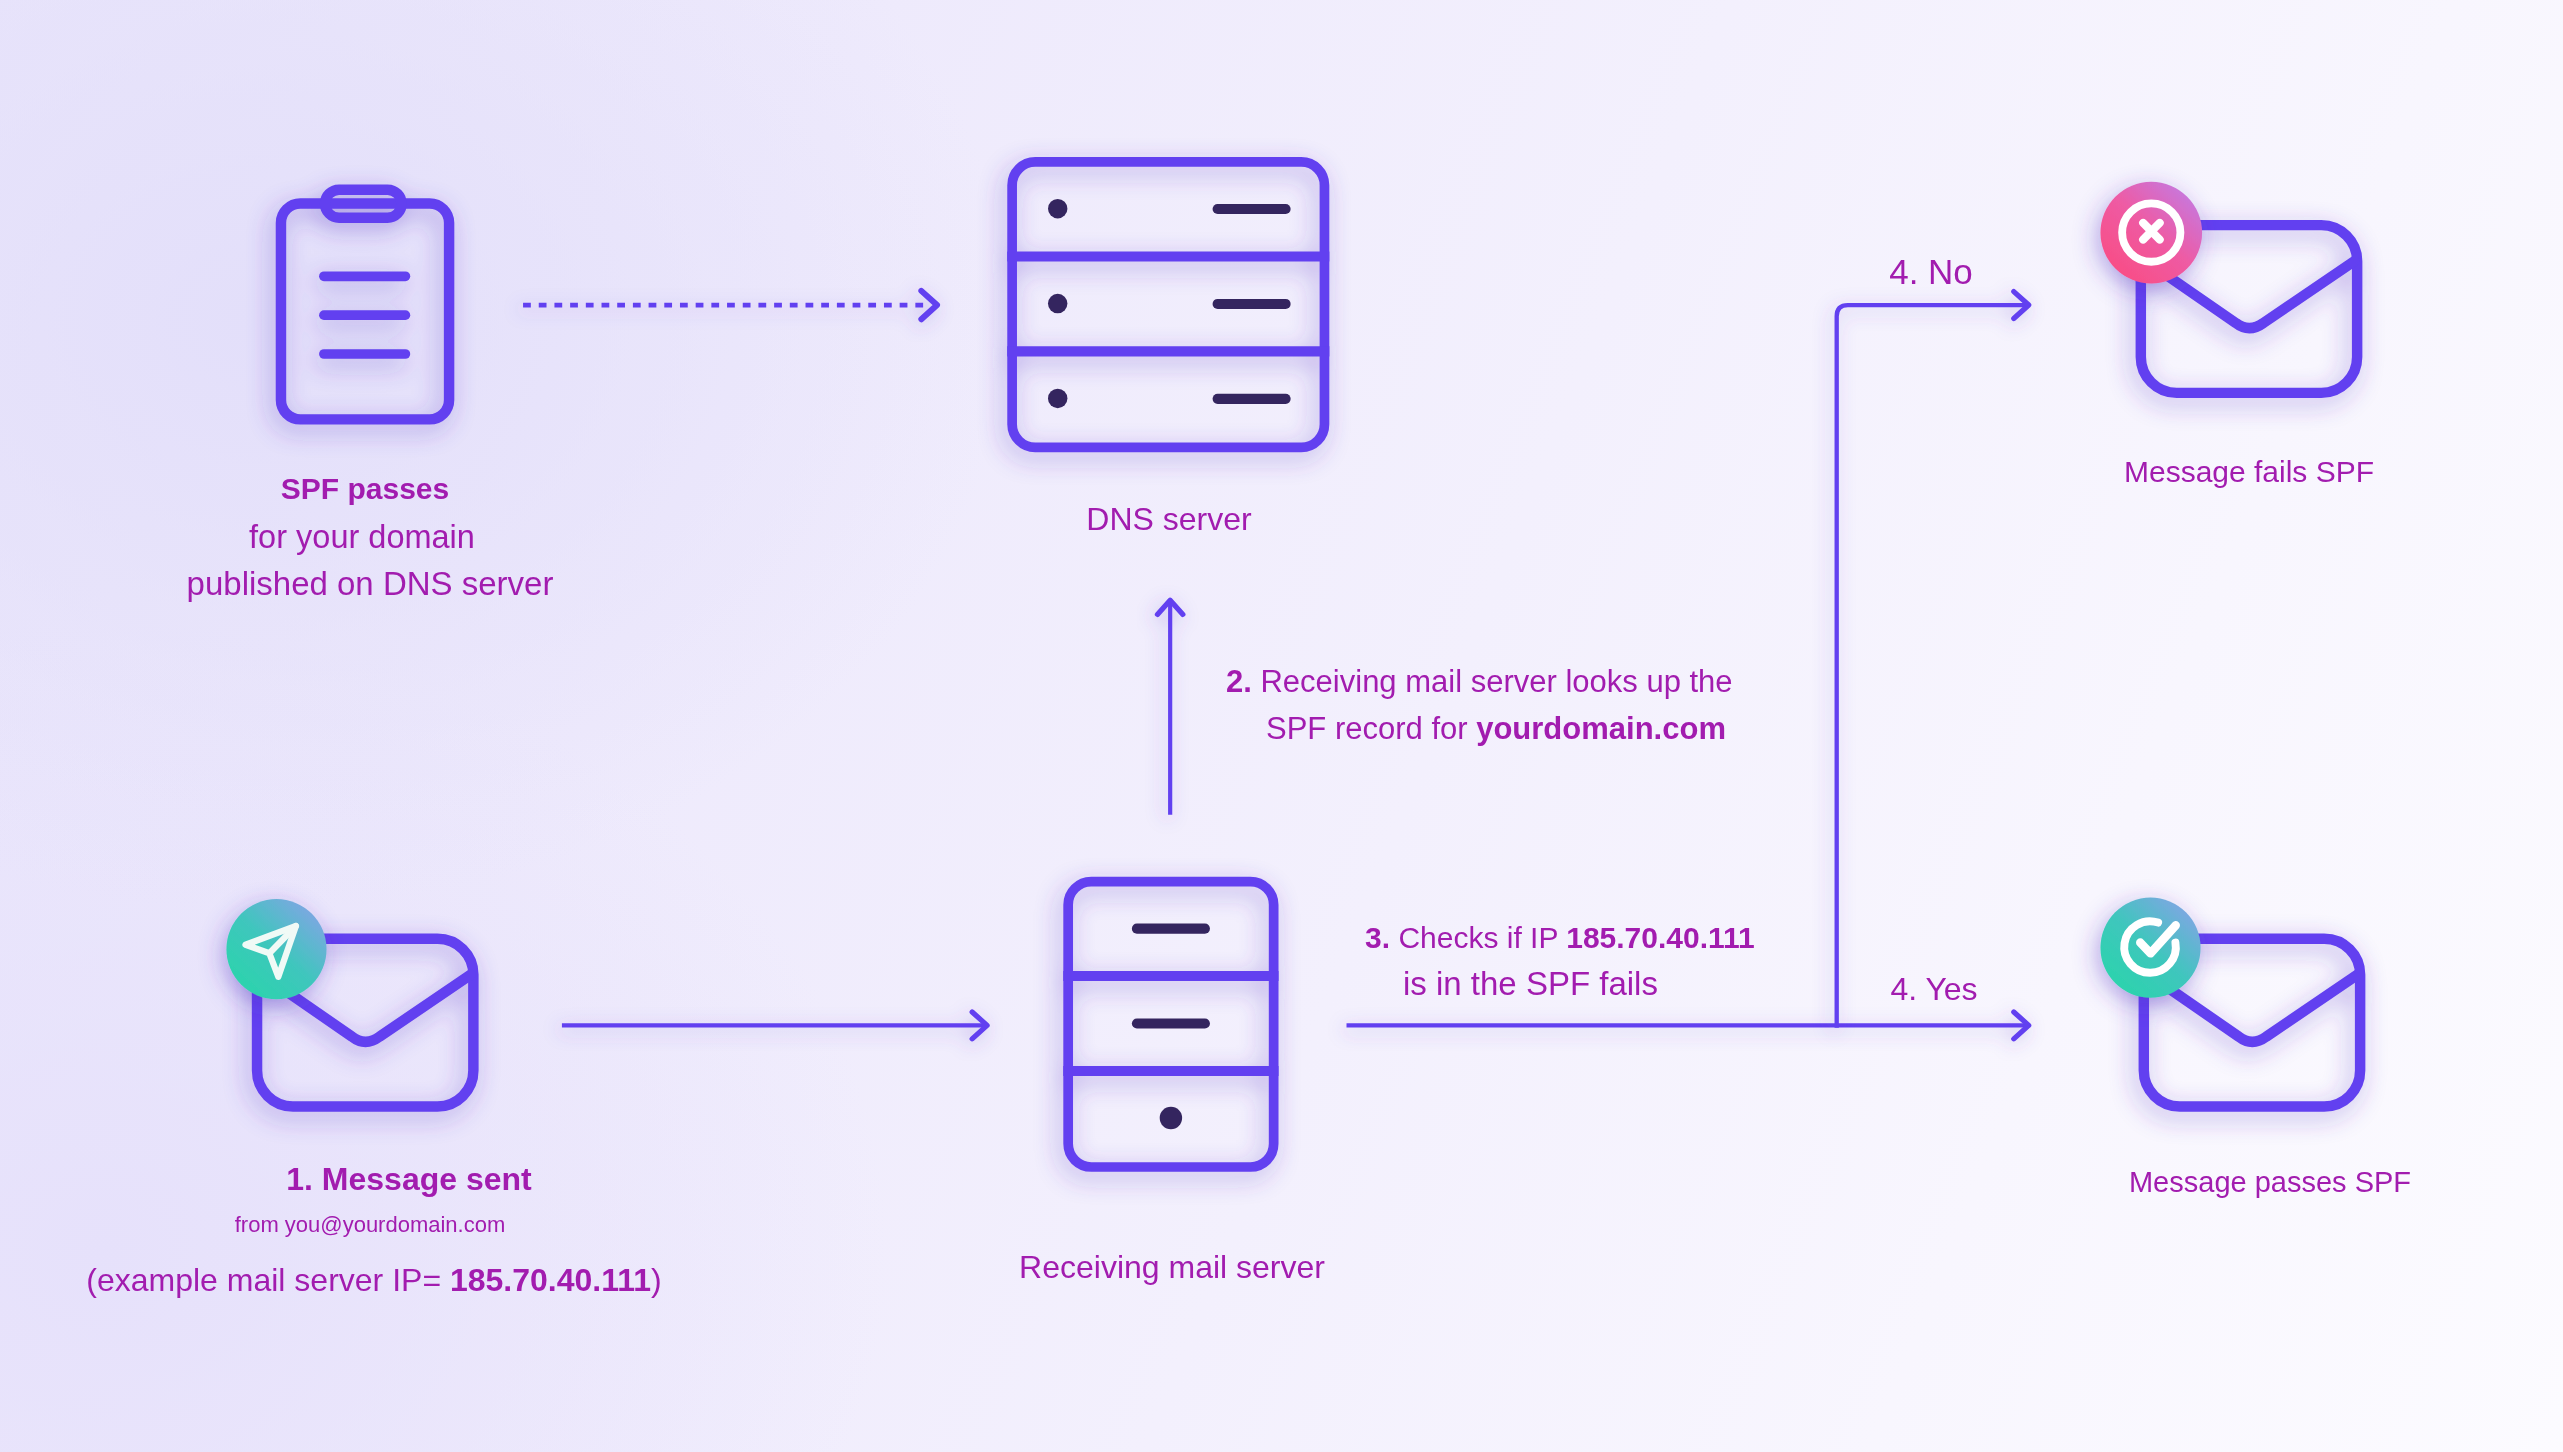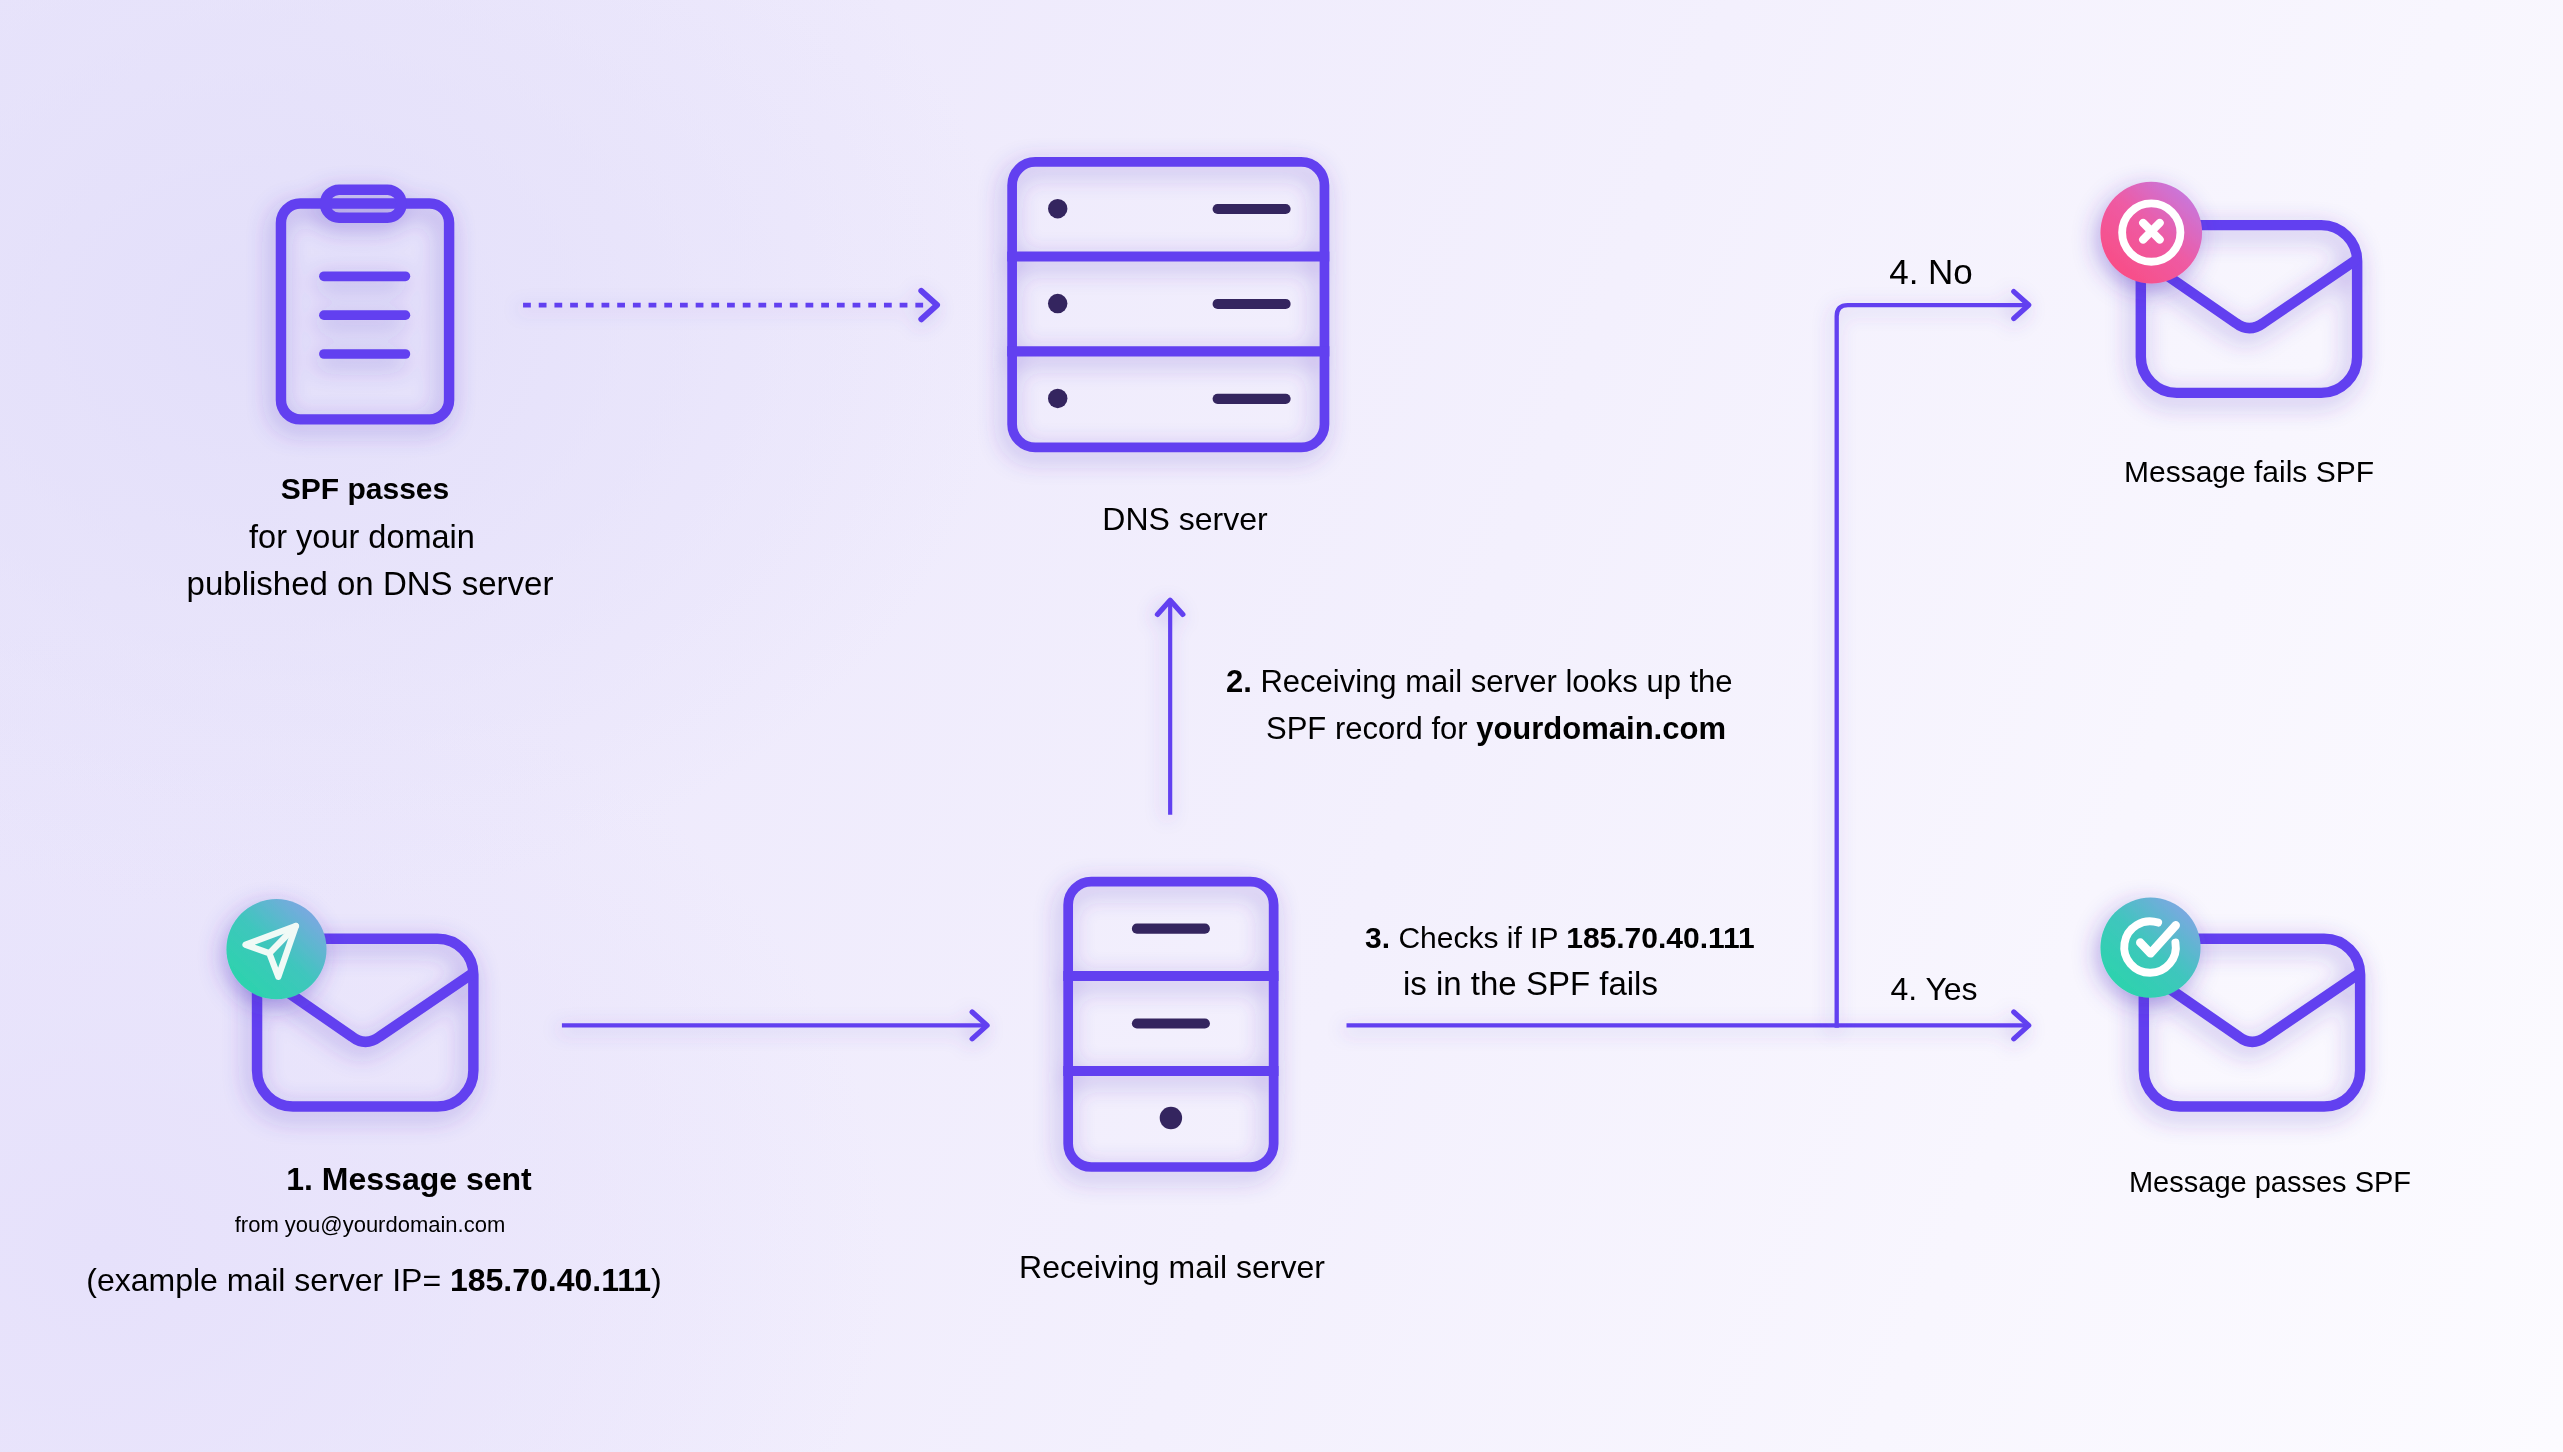--- a/index.html
+++ b/index.html
@@ -7,21 +7,21 @@
   body{width:2563px;height:1453px;overflow:hidden;
        font-family:"Liberation Sans", sans-serif;
        -webkit-font-smoothing:antialiased;}
   #stage{position:relative;width:2563px;height:1453px;}
   #bg{position:absolute;inset:0;
       background:
         radial-gradient(1046px 822px at 10% 22%, #e3dffa 0%, rgba(227,223,250,0) 72%),
         radial-gradient(1121px 897px at 4% 86%, #e6e1fb 0%, rgba(230,225,251,0) 70%),
         linear-gradient(112deg, #e9e5fb 0%, #eeeafc 28%, #f3f0fd 55%, #f8f6fe 78%, #fcfbff 100%);
   }
-  .lbl{position:absolute;color:#000000;white-space:nowrap;
+  .lbl{position:absolute;color:#a21caf;white-space:nowrap;
        font-family:"Liberation Sans", sans-serif;}
   .ttl{font-weight:700;}
   .sub{font-weight:300;}
   .lbl b{font-weight:700;}
   .ctr{transform:translateX(-50%);text-align:center;}
   svg.layer{position:absolute;left:0;top:0;width:2563px;height:1453px;overflow:visible;}
 </style>
 </head>
 <body>
 
@@ -135,21 +135,21 @@
     <circle cx="2878" cy="1268" r="67" fill="url(#gPass)"></circle>
     <path d="M2888.2 1234.4 A34.5 34.5 0 1 0 2911.3 1261.2" fill="none" stroke="#ffffff" stroke-width="10.6" stroke-linecap="round"></path>
     <polyline points="2864.3,1261.2 2878,1275.6 2911.7,1238.1" fill="none" stroke="#ffffff" stroke-width="11.4" stroke-linecap="round" stroke-linejoin="round"></polyline>
   </g>
 </svg>
 
 <div class="lbl ttl ctr" style="left:365px;top:472px;font-size:30px;">SPF passes</div>
 <div class="lbl sub ctr" style="left:362px;top:519px;font-size:32.5px;">for your domain</div>
 <div class="lbl sub ctr" style="left:370px;top:565px;font-size:33px;">published on DNS server</div>
 
-<div class="lbl sub ctr" style="left:1169px;top:501px;font-size:32px;margin-left:16px;">DNS server</div>
+<div class="lbl sub ctr" style="left:1169px;top:501px;font-size:32px;">DNS server</div>
 
 <div class="lbl ttl ctr" style="left:375px;top:1161px;font-size:32px;margin-left:34px;">1. Message sent</div>
 <div class="lbl sub ctr" style="left:370px;top:1212px;font-size:22px;">from you@yourdomain.com</div>
 <div class="lbl sub ctr" style="left:374px;top:1262px;font-size:32px;"><span>(example mail server IP= </span><b>185.70.40.111</b><span>)</span></div>
 
 <div class="lbl sub ctr" style="left:1172px;top:1221px;font-size:32px;margin-top:28px;">Receiving mail server</div>
 
 <div class="lbl sub ctr" style="left:2249px;top:455px;font-size:30px;">Message fails SPF</div>
 <div class="lbl sub ctr" style="left:2246px;top:1166px;font-size:29px;margin-left:24px;">Message passes SPF</div>
 

